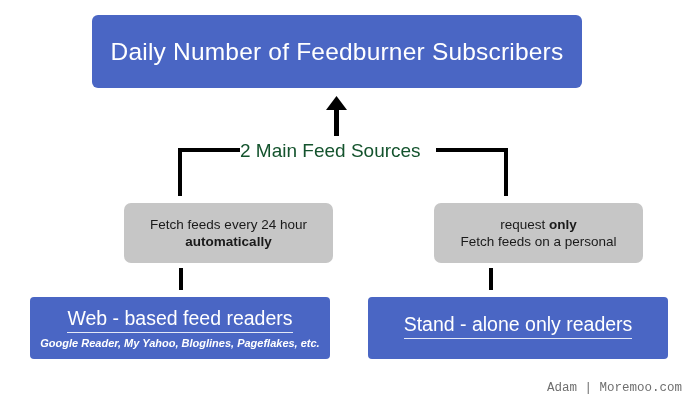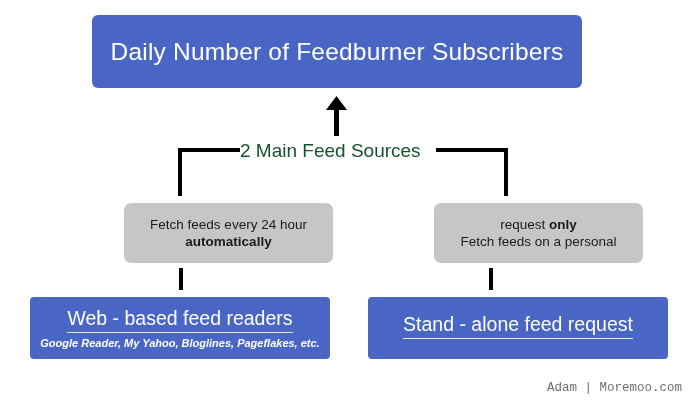--- a/index.html
+++ b/index.html
@@ -223,18 +223,18 @@
 
   <div class="connector left"></div>
   <div class="connector right"></div>
 
   <div class="blue-box left">
     <span class="heading">Web - based feed readers</span>
     <span class="sub">Google Reader, My Yahoo, Bloglines, Pageflakes, etc.</span>
   </div>
 
   <div class="blue-box right">
-    <span class="heading">Stand - alone feed request</span>
+    <span class="heading">Stand - alone only readers</span>
   </div>
 
   <div class="credit">Adam | Moremoo.com</div>
 
 </div>
 
 </body></html>

